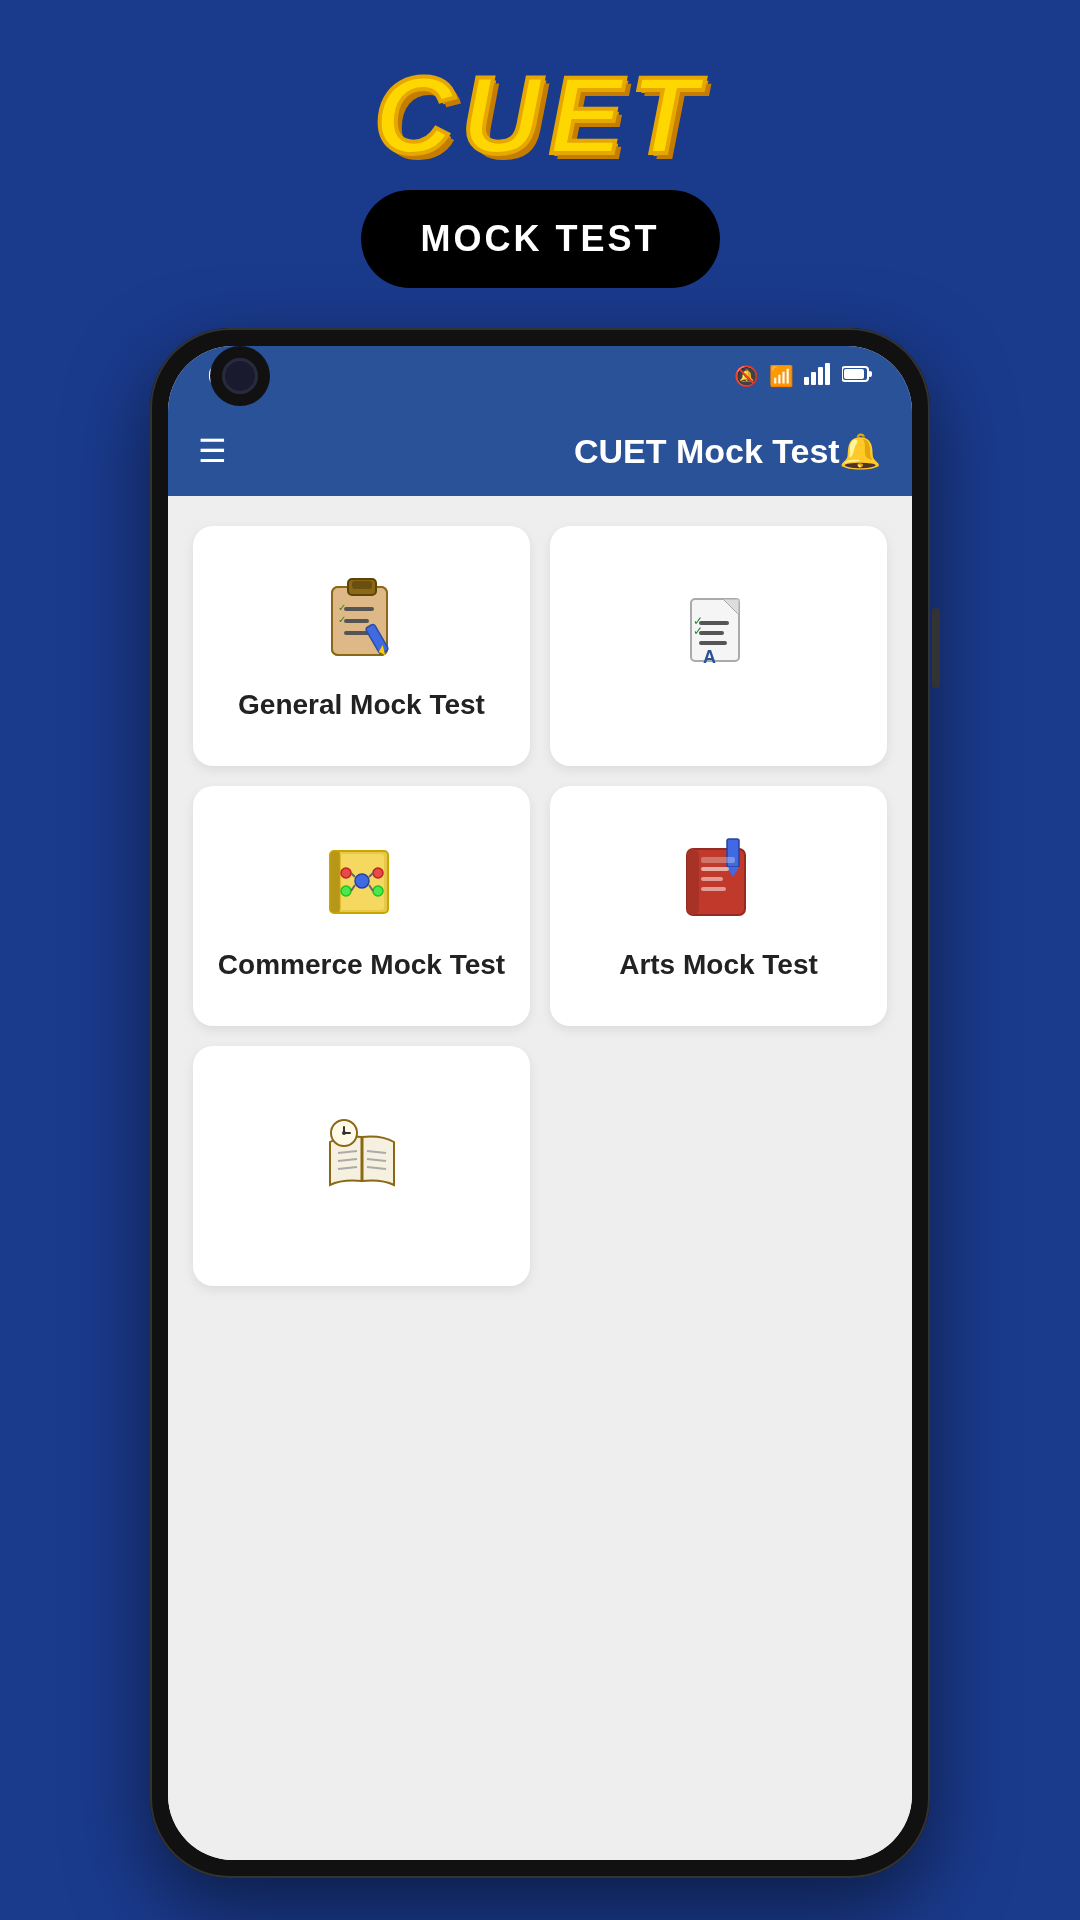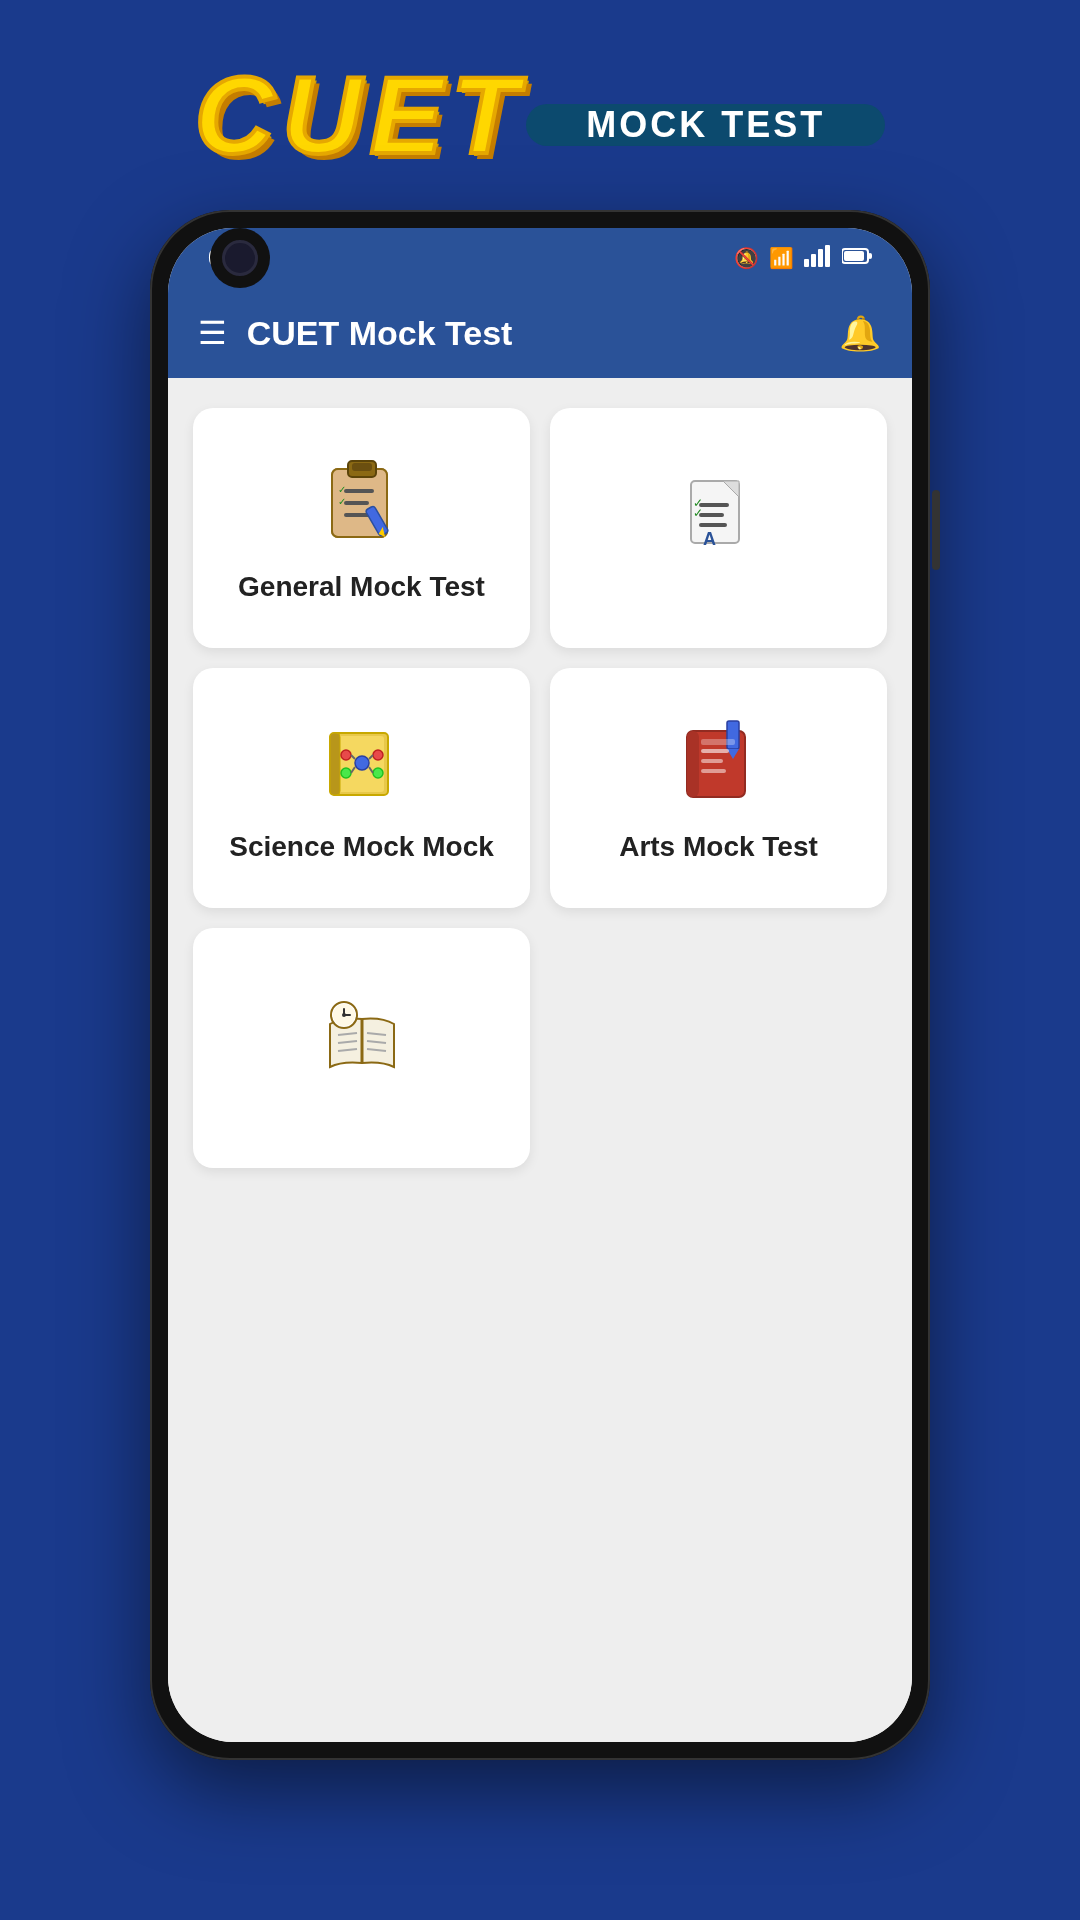--- a/index.html
+++ b/index.html
@@ -11,43 +11,43 @@
       display: flex;
       flex-direction: column;
       align-items: center;
       font-family: 'Arial', sans-serif;
       overflow: hidden;
     }
 
     
     .app-header {
       display: flex;
-      flex-direction: row;
+      flex-direction: column;
       align-items: center;
       padding-top: 60px;
       padding-bottom: 40px;
     }
 
     .cuet-logo {
       font-size: 110px;
       font-weight: 900;
       color: #FFD700;
       -webkit-text-stroke: 4px #e6a800;
       text-shadow: 6px 6px 0px #c47d00, 3px 3px 0px #d4a000;
       letter-spacing: 8px;
       font-style: italic;
       line-height: 1;
     }
 
     .mock-test-badge {
-      background: #0c4a6e;
+      background: #000000;
       color: white;
       font-size: 36px;
       font-weight: 800;
-      padding: 0 60px;
+      padding: 28px 60px;
       border-radius: 50px;
       margin-top: 20px;
       letter-spacing: 3px;
     }
 
     
     .phone-frame {
       width: 780px;
       height: 1550px;
       background: #111;
@@ -129,21 +129,21 @@
       font-size: 32px;
       cursor: pointer;
       margin-right: 20px;
     }
 
     .app-bar-title {
       flex: 1;
       font-size: 34px;
       font-weight: 600;
       color: white;
-      text-align: left;
+      text-align: right;
       margin-right: 0;
     }
 
     .bell-icon {
       font-size: 34px;
       cursor: pointer;
     }
 
     
     .main-content {
@@ -311,21 +311,21 @@
               <circle cx="34" cy="44" r="5" fill="#e84a4a" stroke="#c02020" stroke-width="1.5"></circle>
               <circle cx="66" cy="44" r="5" fill="#e84a4a" stroke="#c02020" stroke-width="1.5"></circle>
               <circle cx="34" cy="62" r="5" fill="#4ae84a" stroke="#20c020" stroke-width="1.5"></circle>
               <circle cx="66" cy="62" r="5" fill="#4ae84a" stroke="#20c020" stroke-width="1.5"></circle>
               <line x1="39" y1="44" x2="43" y2="48" stroke="#666" stroke-width="2"></line>
               <line x1="61" y1="44" x2="57" y2="48" stroke="#666" stroke-width="2"></line>
               <line x1="39" y1="62" x2="43" y2="56" stroke="#666" stroke-width="2"></line>
               <line x1="61" y1="62" x2="57" y2="56" stroke="#666" stroke-width="2"></line>
             </svg>
           </div>
-          <span class="card-label">Science Mock Mock</span>
+          <span class="card-label">Commerce Mock Test</span>
         </div>
 
         <div class="card">
           <div class="card-icon">
             <svg class="icon-svg" viewBox="0 0 100 100" xmlns="http://www.w3.org/2000/svg">
 
               <rect x="18" y="20" width="58" height="66" rx="6" fill="#c0392b" stroke="#922b21" stroke-width="2"></rect>
 
               <rect x="18" y="20" width="12" height="66" rx="6" fill="#a93226"></rect>
 

